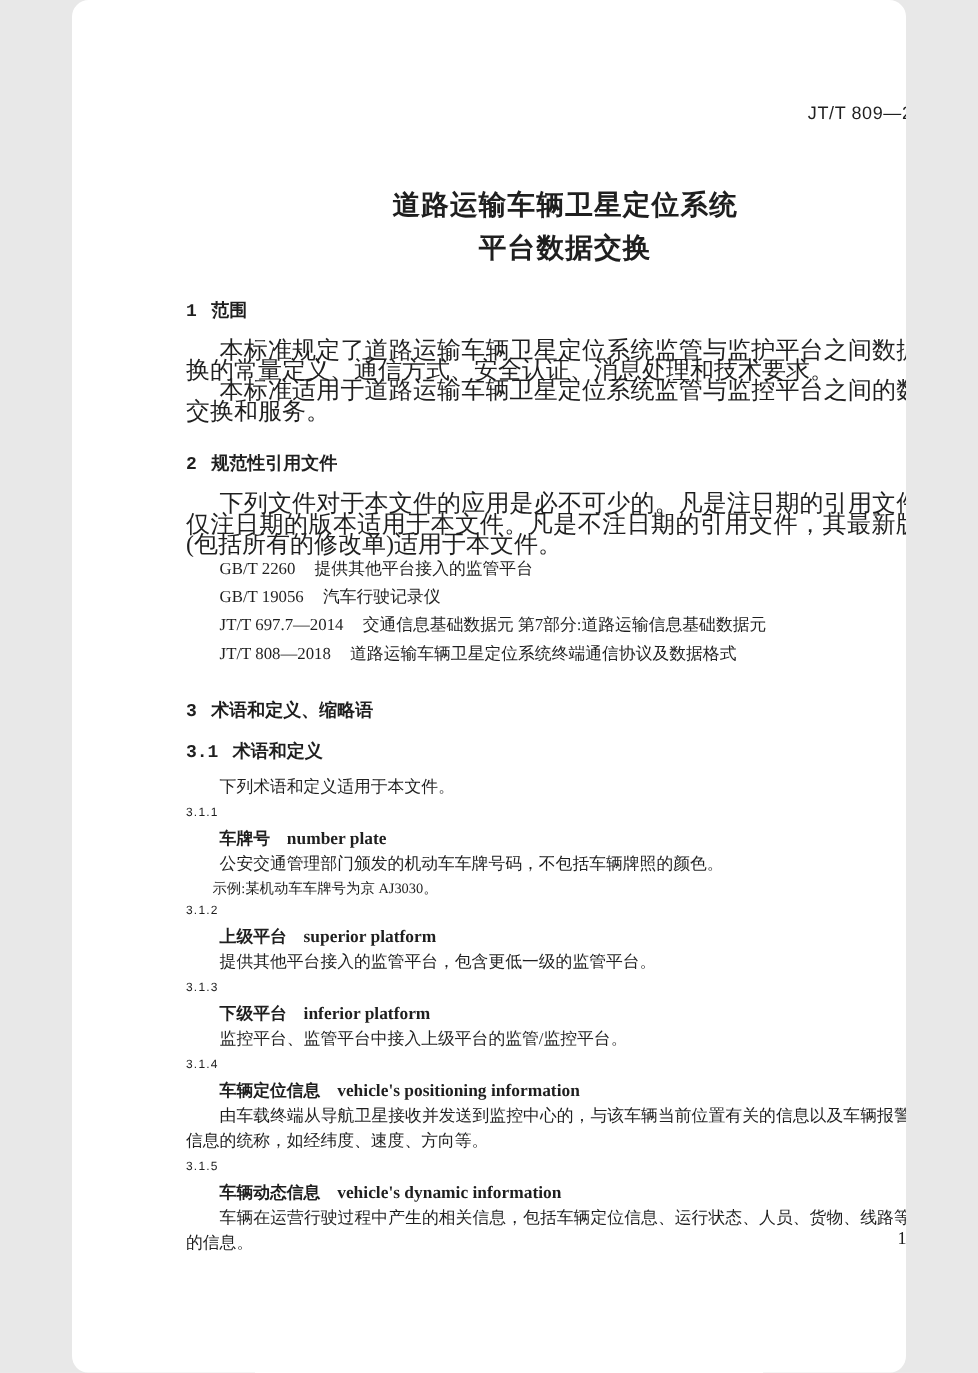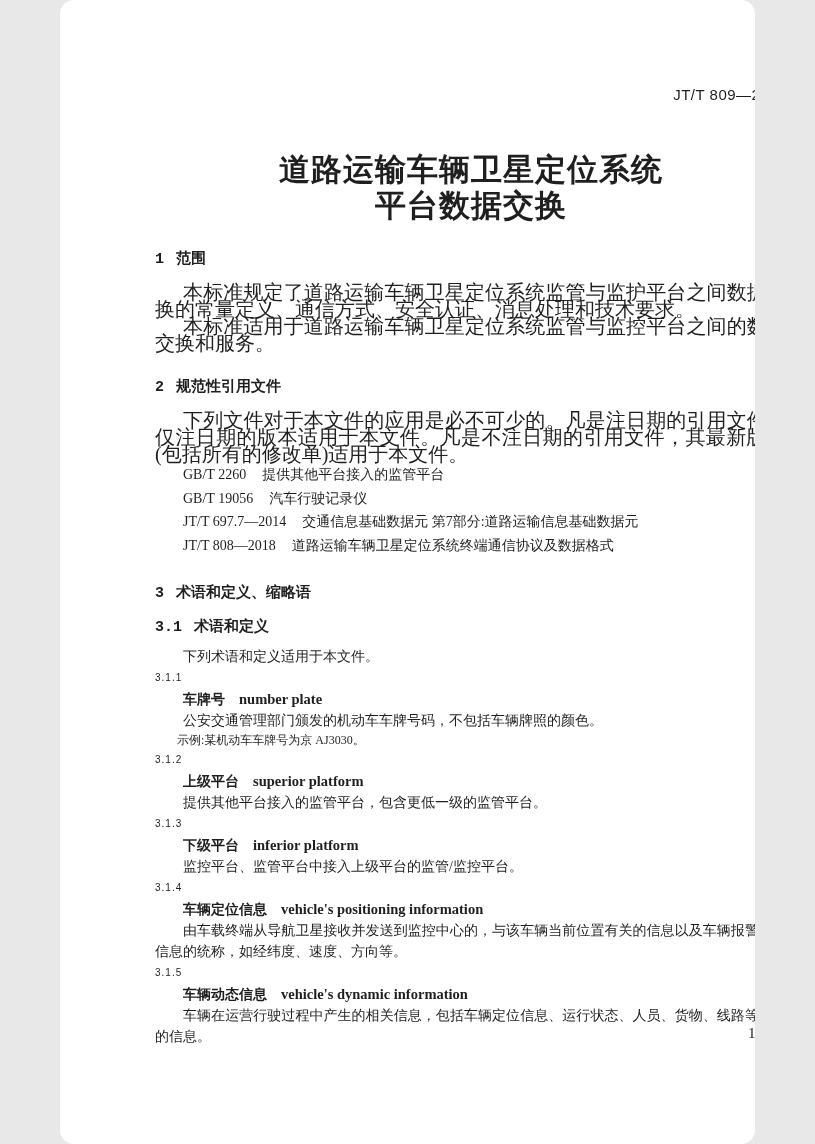--- a/index.html
+++ b/index.html
@@ -28,21 +28,21 @@
     letter-spacing: 0.5px;
     height: 18px;
     line-height: 18px;
   }
   
   .doc-title {
     margin-top: 48px;
     text-align: center;
     font-family: "Liberation Sans", "DejaVu Sans", sans-serif;
     font-weight: 700;
-    font-size: 31px;
+    font-size: 23px;
     line-height: 36px;
     letter-spacing: 1px;
   }
   
   .clause-heading {
     font-family: Liberation Mono, monospace;
     font-weight: 700;
     font-size: 15px;
     line-height: 20px;
   }

